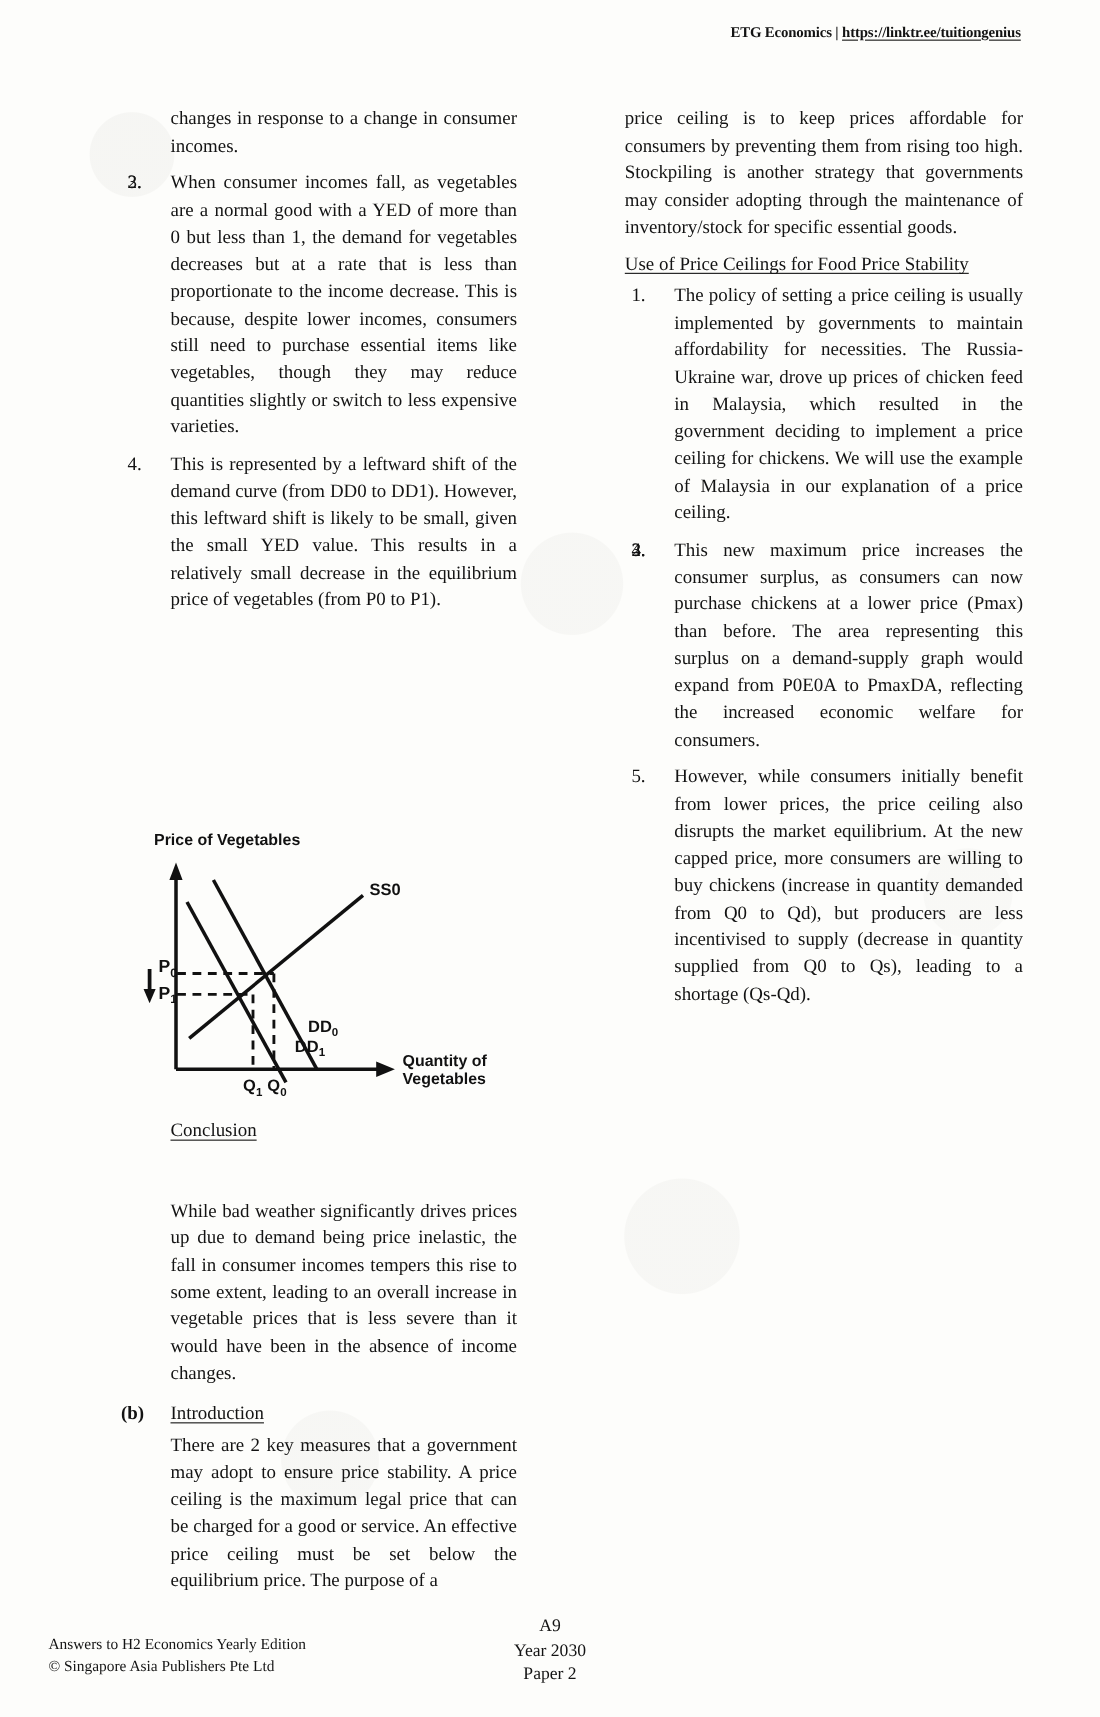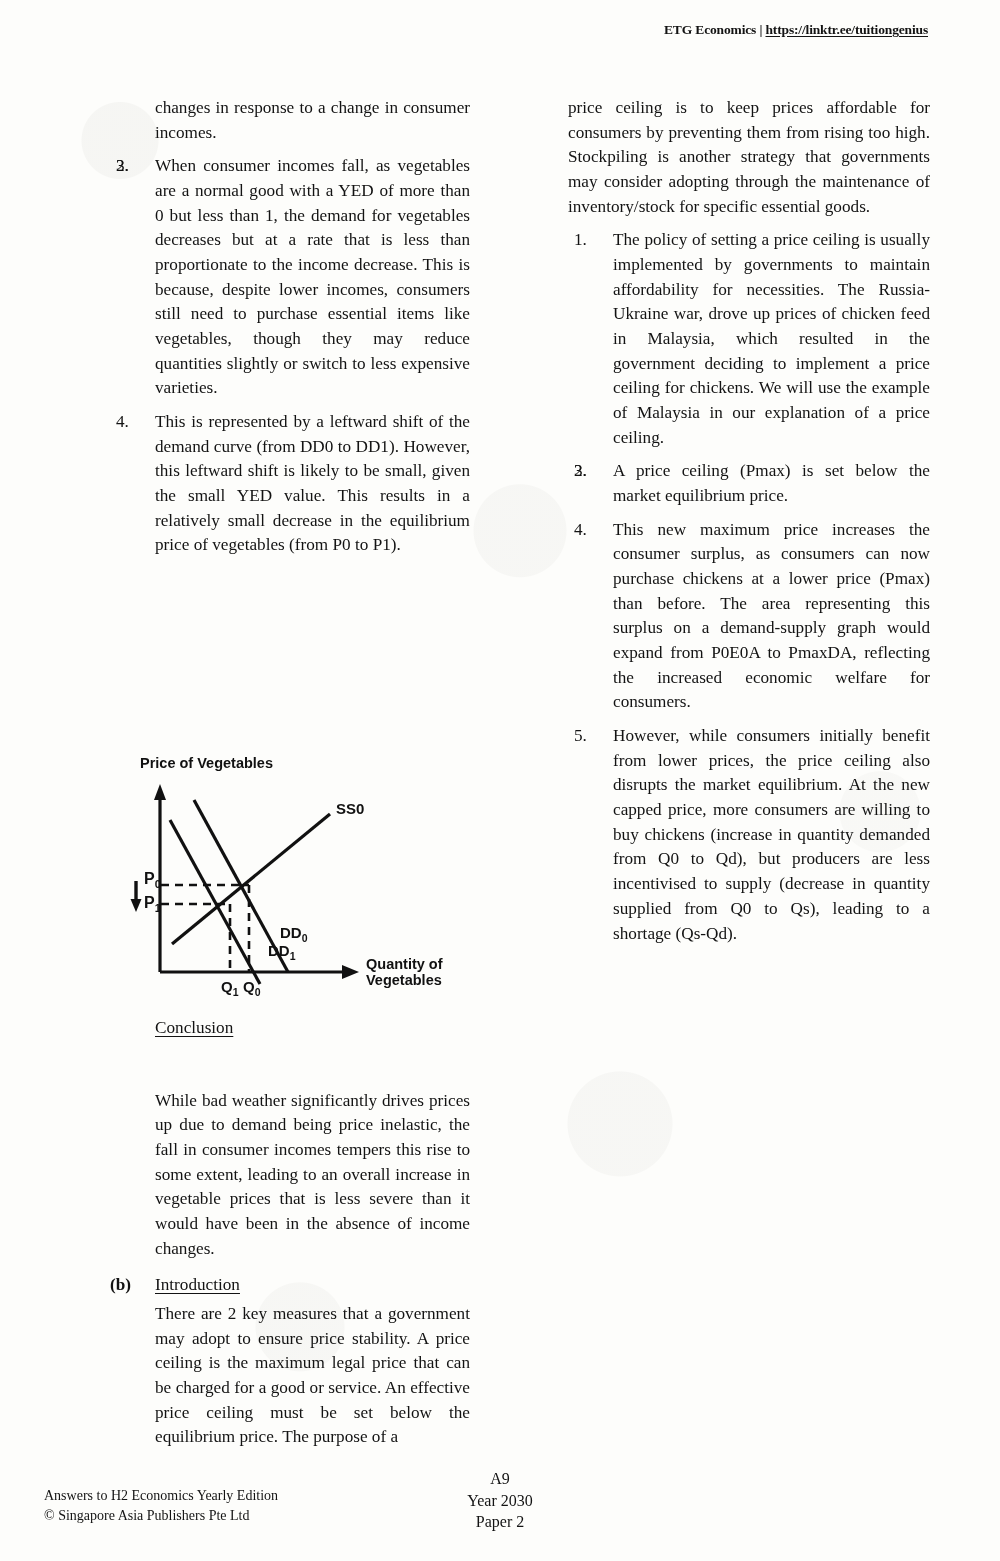--- a/index.html
+++ b/index.html
@@ -248,33 +248,35 @@
         <span class="btitle">Introduction</span>
       </div>
       <div style="text-align:justify;">There are 2 key measures that a government may adopt to ensure price stability. A price ceiling is the maximum legal price that can be charged for a good or service. An effective price ceiling must be set below the equilibrium price. The purpose of a</div>
     </div>
   </div>
 
   <div class="col col-right">
 
     <div class="plain" style="padding-left:0;">price ceiling is to keep prices affordable for consumers by preventing them from rising too high. Stockpiling is another strategy that governments may consider adopting through the maintenance of inventory/stock for specific essential goods.</div>
 
+    <div class="heading-ul nopad">
+      <span>Use of Price Ceilings for Food Price Stability</span>
+    </div>
 
     <div class="li">
       <span class="marker">1.</span>
       <span>The policy of setting a price ceiling is usually implemented by governments to maintain affordability for necessities. The Russia-Ukraine war, drove up prices of chicken feed in Malaysia, which resulted in the government deciding to implement a price ceiling for chickens. We will use the example of Malaysia in our explanation of a price ceiling.</span>
     </div>
 
     <div class="li">
       <span class="marker">2.</span>
     </div>
 
     <div class="li">
       <span class="marker">3.</span>
-      <span>A price ceiling (Pmax) is set below the market equilibrium price.</span>
     </div>
 
     <div class="li">
       <span class="marker">4.</span>
       <span>This new maximum price increases the consumer surplus, as consumers can now purchase chickens at a lower price (Pmax) than before. The area representing this surplus on a demand-supply graph would expand from P0E0A to PmaxDA, reflecting the increased economic welfare for consumers.</span>
     </div>
 
     <div class="li">
       <span class="marker">5.</span>
       <span>However, while consumers initially benefit from lower prices, the price ceiling also disrupts the market equilibrium. At the new capped price, more consumers are willing to buy chickens (increase in quantity demanded from Q0 to Qd), but producers are less incentivised to supply (decrease in quantity supplied from Q0 to Qs), leading to a shortage (Qs-Qd).</span>

